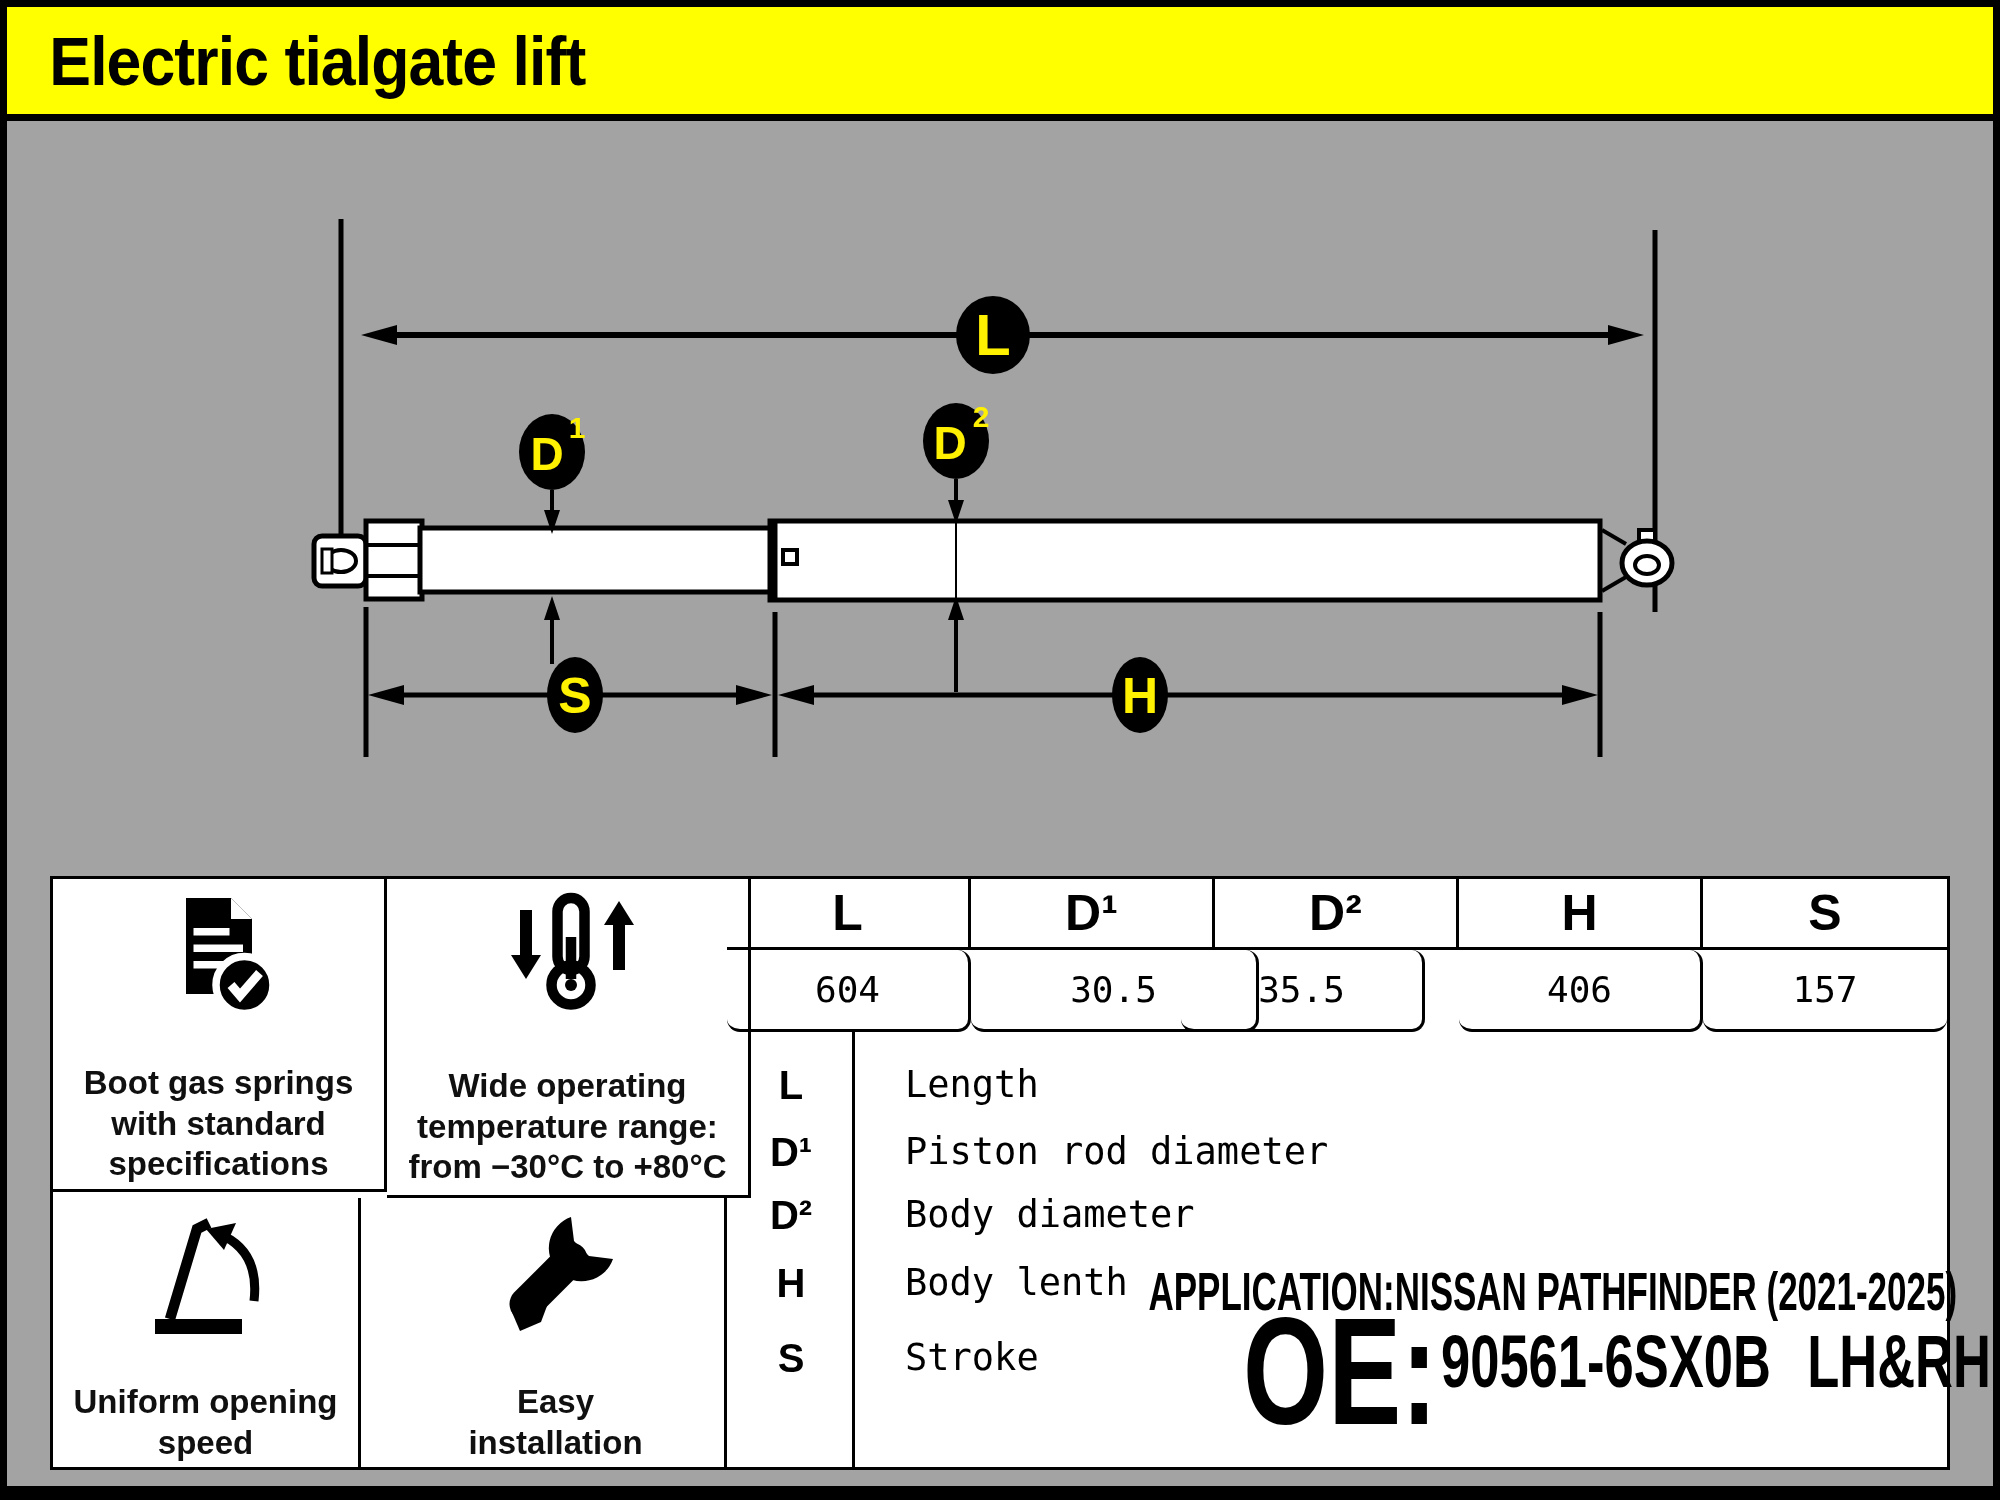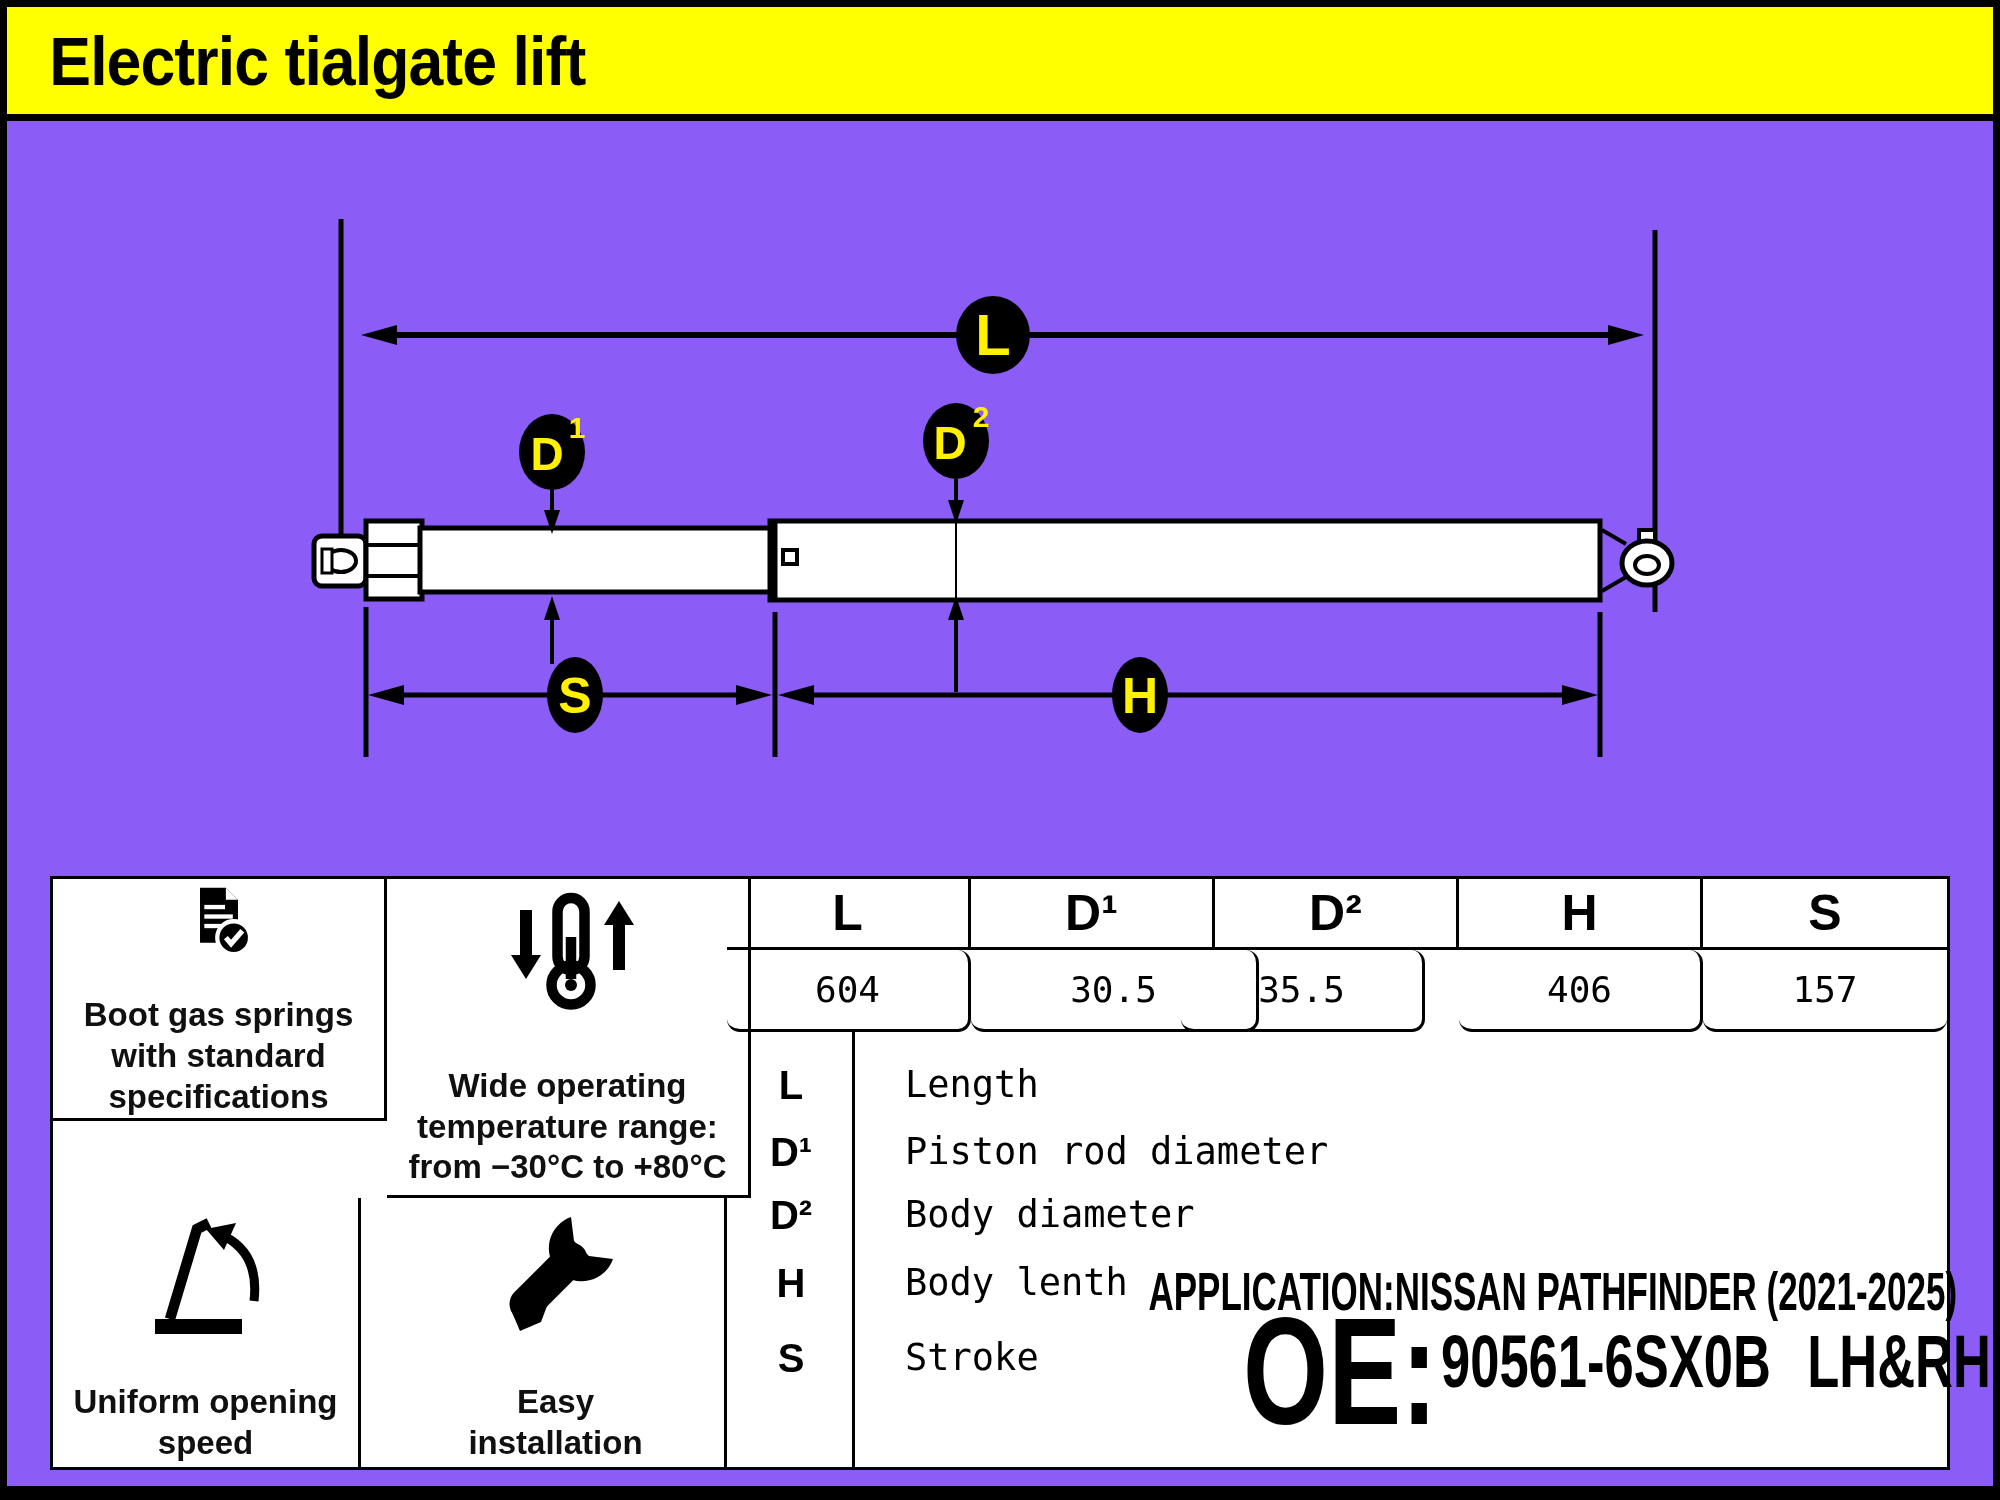--- a/index.html
+++ b/index.html
@@ -1,16 +1,16 @@
 <!DOCTYPE html>
 <html><head>
 <meta charset="utf-8">
 <style>
   html,body{margin:0;padding:0;background:#fff;}
-  .stage{position:relative;width:2000px;height:1500px;background:#8b5cf6;color:#000;
+  .stage{position:relative;width:2000px;height:1500px;background:#a3a3a3;color:#000;
          font-family:"Liberation Sans",sans-serif;overflow:hidden;}
   .frame{position:absolute;inset:0;border:7px solid #000;border-bottom-width:14px;
          box-sizing:border-box;pointer-events:none;z-index:30;}
   .titlebar{position:absolute;left:7px;top:7px;width:1986px;height:114px;background:#FFFF00;
             border-bottom:7px solid #000;box-sizing:border-box;display:flex;align-items:center;z-index:5;}
   .title{font-size:68px;font-weight:bold;padding-left:46px;transform:scaleX(.92);
          transform-origin:left center;letter-spacing:-1px;white-space:nowrap;}
   svg.diagram{position:absolute;left:0;top:0;z-index:1;}
   .spec-table{position:absolute;left:50px;top:876px;width:1900px;height:594px;
               border:3px solid #000;box-sizing:border-box;background:#fff;z-index:2;}
@@ -134,21 +134,21 @@
       </g>
       <g>
         <ellipse cx="1140" cy="695" rx="28" ry="38" fill="#000"></ellipse>
         <text x="1140" y="713" font-size="50" fill="#FFF100">H</text>
       </g>
     </g>
   </svg>
 
   <div class="spec-table">
 
-    <div class="cell icon-cell br bb" style="left:0;top:0;width:334px;height:242px;">
+    <div class="cell icon-cell br bb" style="left:0;top:0;width:334px;height:313px;">
       <svg class="ficon" width="150" height="150" viewBox="0 0 100 100">
         <path d="M28,10 h30 l14,14 v50 h-44 z" fill="#000"></path>
         <path d="M58,10 l14,14 h-14 z" fill="#fff"></path>
         <rect x="33" y="30" width="24" height="5" fill="#fff"></rect>
         <rect x="33" y="41" width="33" height="5" fill="#fff"></rect>
         <rect x="33" y="52" width="33" height="5" fill="#fff"></rect>
         <circle cx="67" cy="68" r="19" fill="#000" stroke="#fff" stroke-width="5"></circle>
         <polyline points="58,68 64,75 77,60" fill="none" stroke="#fff" stroke-width="6"></polyline>
       </svg>
       <div>Boot gas springs</div>

